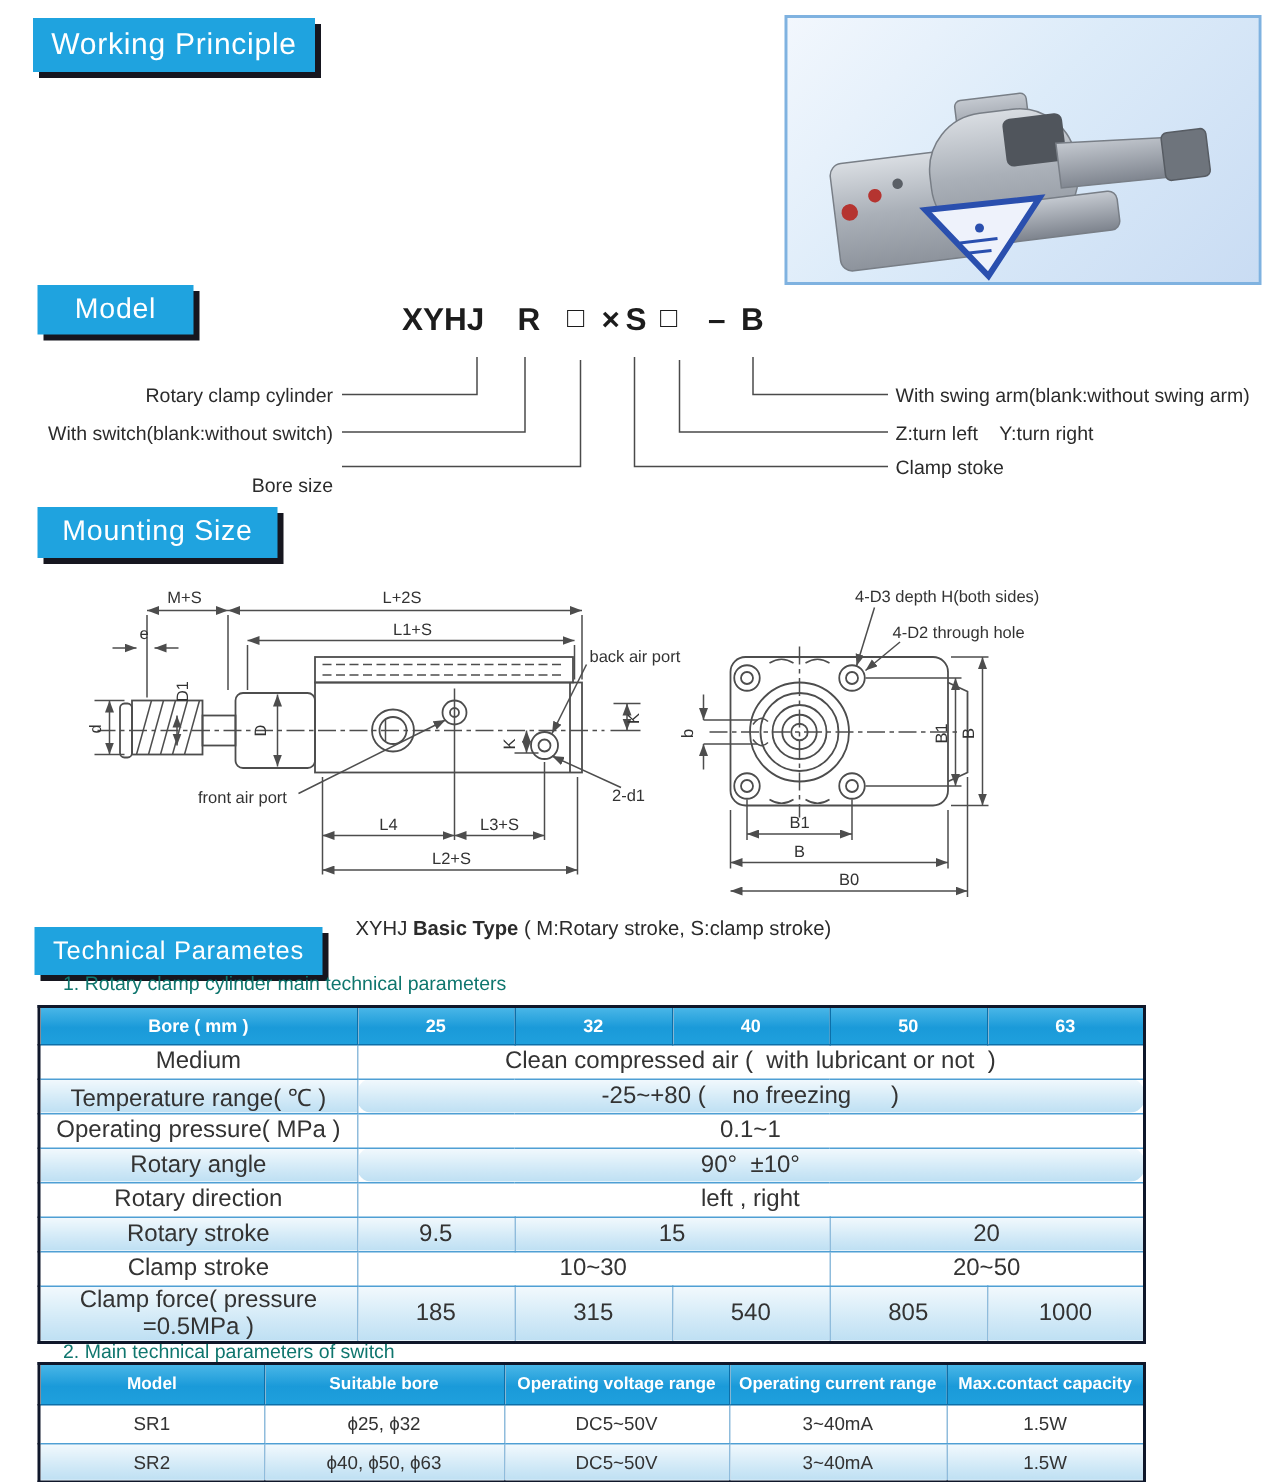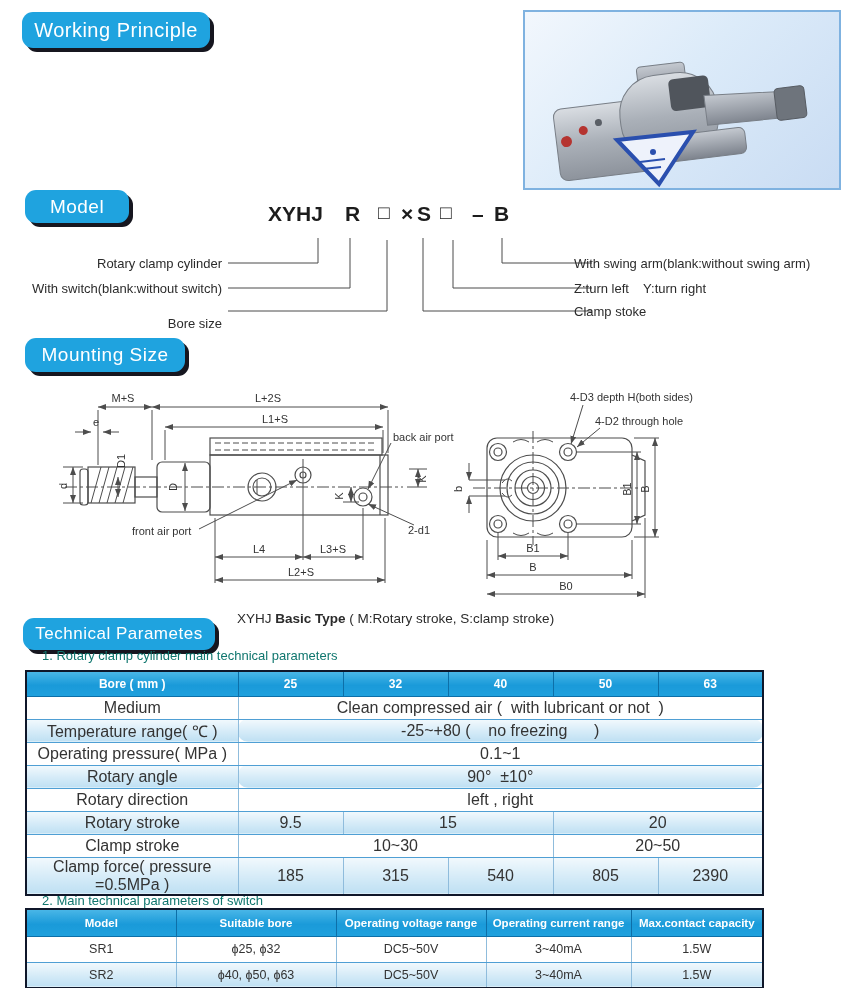--- a/index.html
+++ b/index.html
@@ -2,40 +2,40 @@
 <html><head>
 <meta charset="utf-8">
 <style>
   * { margin:0; padding:0; box-sizing:border-box; }
   body { background:#ffffff; font-family:"Liberation Sans", sans-serif; }
   #page { position:relative; width:845px; height:988px; background:#ffffff; overflow:hidden; }
 
   .hdr {
     position:absolute; background:#1fa3df; color:#ffffff; text-align:center;
     box-shadow:4px 4px 0 #16161f; letter-spacing:0.5px;
-    display:flex; align-items:center; justify-content:center;border-radius:11px;
+    display:flex; align-items:center; justify-content:center;
   }
   #hdr-working  { left:22px;  top:12px;  width:188px; height:36px; font-size:20px; }
   #hdr-model    { left:25px;  top:190px; width:104px; height:33px; font-size:19px; }
   #hdr-mounting { left:25px;  top:338px; width:160px; height:34px; font-size:19px; }
   #hdr-technical{ left:23px;  top:602px; width:192px; height:32px; font-size:17px;margin-top:16px; }
 
   
   #product-box {
     position:absolute; left:523px; top:10px; width:318px; height:180px;
     border:2px solid #7fb2e0;
     background:linear-gradient(135deg,#f2f7fd 0%,#dcebf9 45%,#c9dcf3 100%);
   }
 
   
   .code-part { position:absolute; top:0; font-size:21px; font-weight:bold; color:#1c1c1c; }
   #model-code { position:absolute; left:268px; top:202px; width:260px; height:28px; }
   .mlabel { position:absolute; font-size:13px; color:#2b2b2b; height:15px; white-space:pre; }
   .mlabel.left { left:0; width:222px; text-align:right; }
-  .mlabel.right { left:574px; text-align:center; }
+  .mlabel.right { left:597px; text-align:center; }
   #model-lines { position:absolute; left:25px; top:200px; }
 
   #mounting-svg { position:absolute; left:25px; top:385px; }
   #mounting-svg text { font-family:"Liberation Sans", sans-serif; font-size:11px; fill:#333; }
   #mounting-svg .dim { stroke:#4d4d4d; stroke-width:1; fill:none; }
   #mounting-svg .part { stroke:#4d4d4d; stroke-width:1.2; fill:none; }
 
   .note { position:absolute; font-size:13px; color:#0f766e; }
   #subtitle { position:absolute; left:237px; top:611px; font-size:13.5px; color:#2b2b2b; }
   #subtitle .b { font-weight:bold; }
@@ -331,21 +331,21 @@
       <td>Clamp stroke</td>
       <td colspan="3">10~30</td>
       <td colspan="2">20~50</td>
     </tr>
     <tr class="lb">
       <td>Clamp force( pressure =0.5MPa )</td>
       <td>185</td>
       <td>315</td>
       <td>540</td>
       <td>805</td>
-      <td>2390</td>
+      <td>1000</td>
     </tr>
   </tbody>
     </table>
 
   <table id="table2">
     <colgroup>
         <col style="width:150px">
         <col style="width:160px">
         <col style="width:150px">
         <col style="width:145px">

